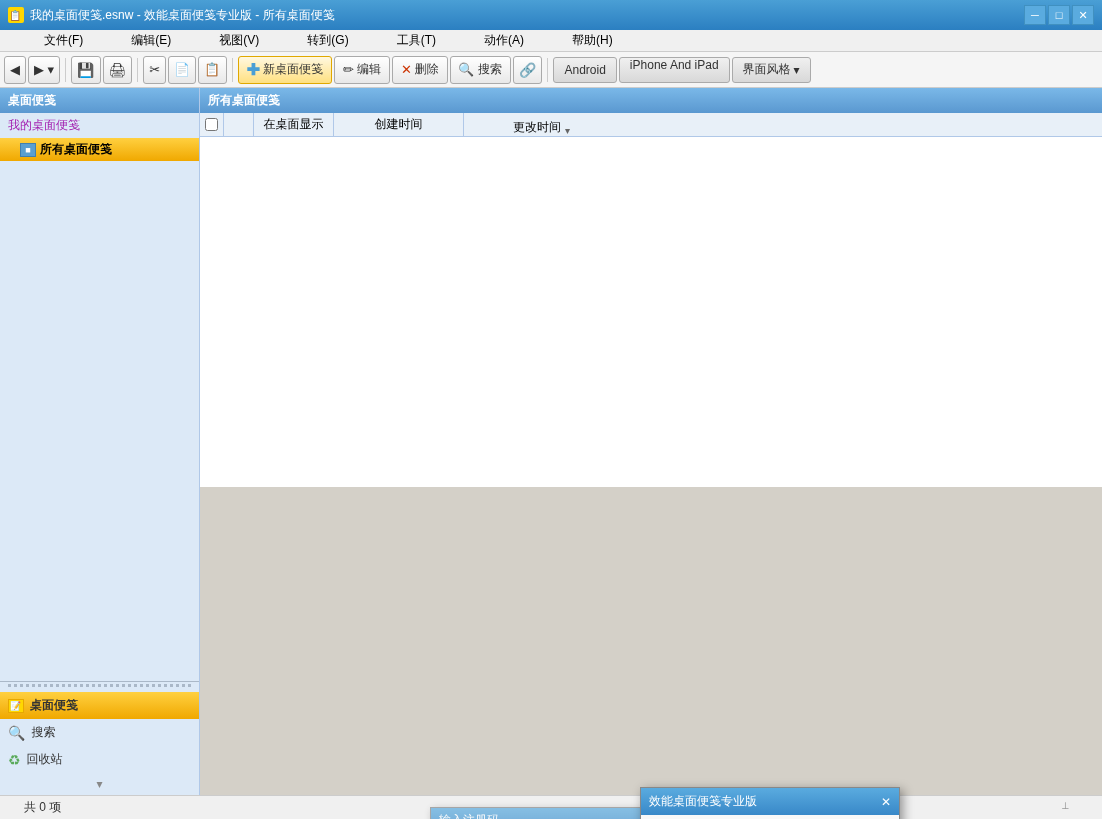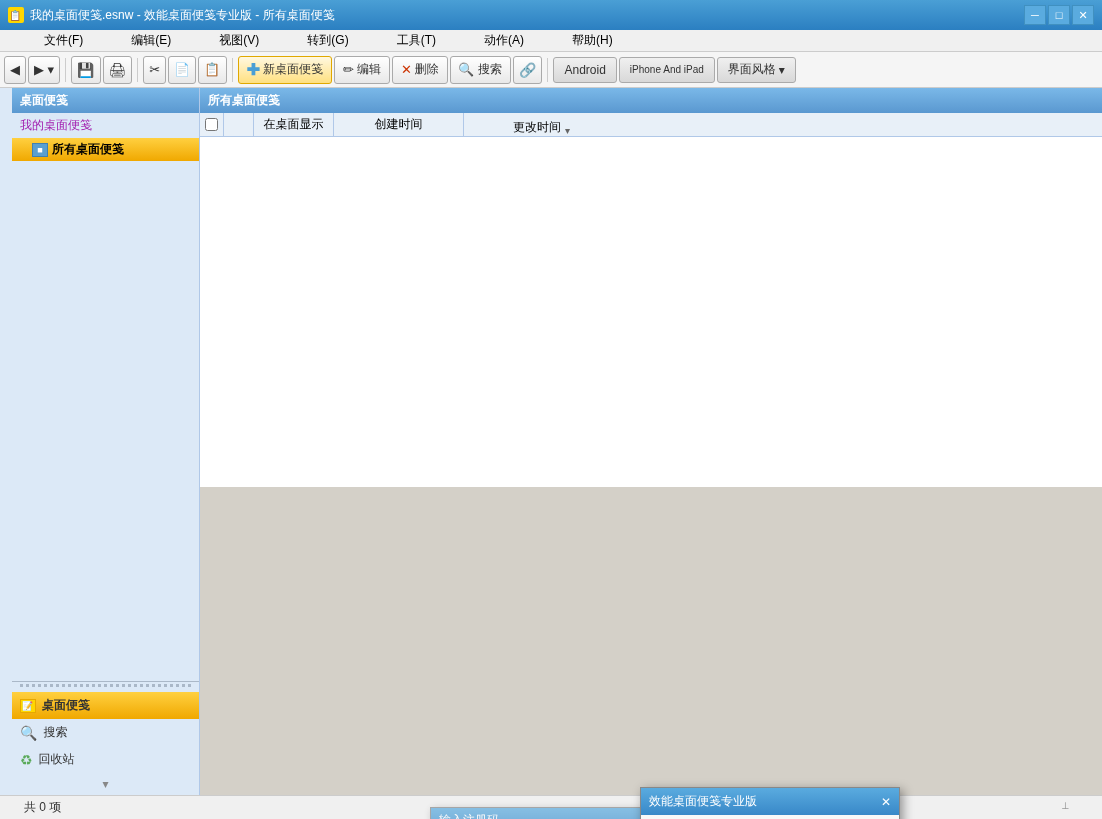--- a/index.html
+++ b/index.html
@@ -69,23 +69,23 @@
       color: #333;
       display: flex; align-items: center;
     }
     .iphone-btn {
       height: 26px;
       padding: 0 10px;
       background: linear-gradient(to bottom, #f0f0f0, #d8d8d8);
       border: 1px solid #aaa;
       border-radius: 3px;
       cursor: pointer;
-      font-size: 10px;
-      color: #333;
-      display: flex; align-items: center;
+      font-size: 12px;
+      color: #333;
+      display: flex; 
     }
     .style-btn {
       height: 26px;
       padding: 0 10px;
       background: linear-gradient(to bottom, #f0f0f0, #d8d8d8);
       border: 1px solid #aaa;
       border-radius: 3px;
       cursor: pointer;
       font-size: 12px;
       color: #333;
@@ -99,21 +99,20 @@
     }
 
     
     .sidebar {
       width: 200px;
       background: #dce9f7;
       border-right: 1px solid #b0c8e8;
       display: flex;
       flex-direction: column;
       flex-shrink: 0;
-      padding-left: 12px;
     }
     .sidebar-header {
       background: linear-gradient(to bottom, #7ab8e8, #5a98d0);
       color: white;
       padding: 4px 8px;
       font-size: 12px;
       font-weight: bold;
     }
     .sidebar-section-title {
       padding: 4px 8px;

